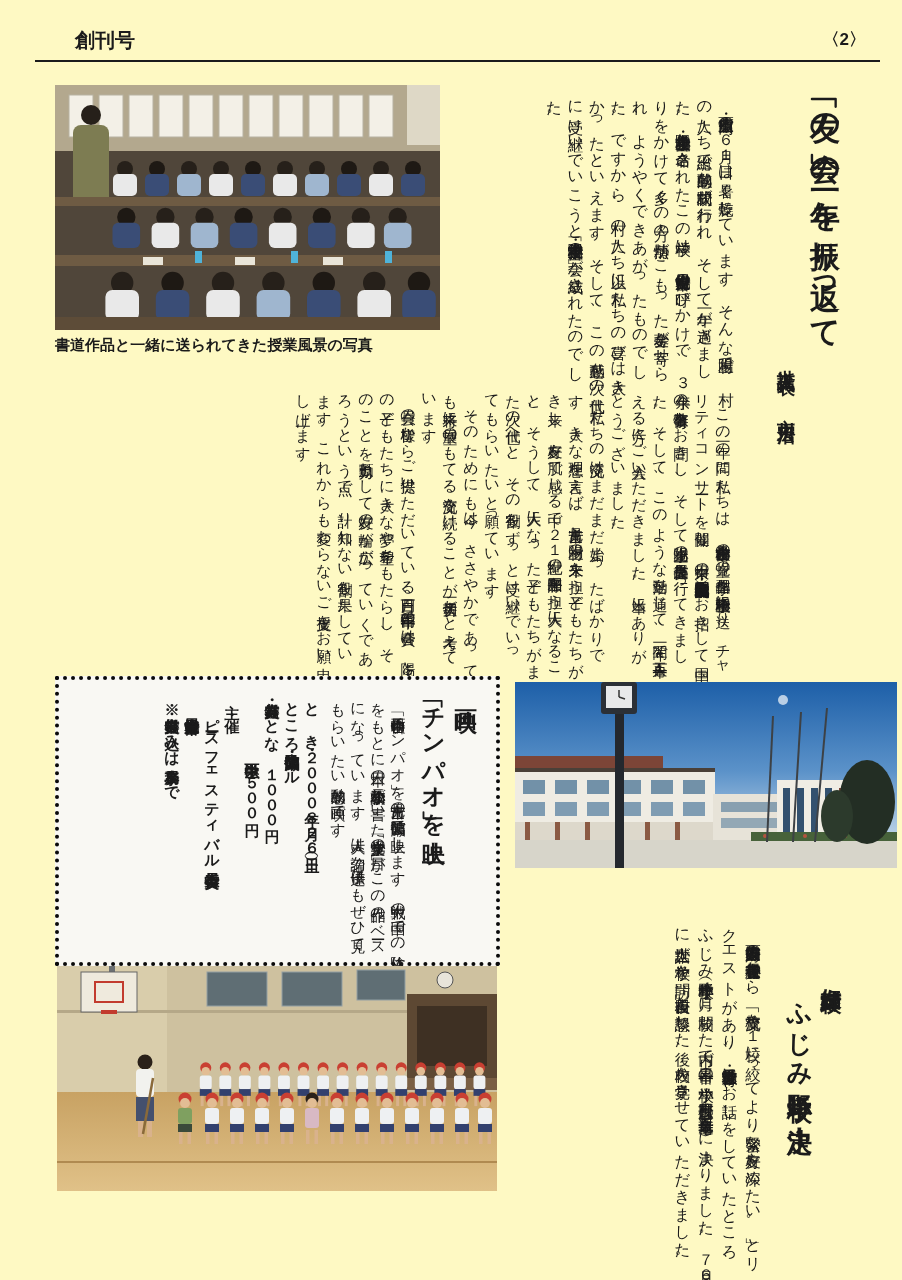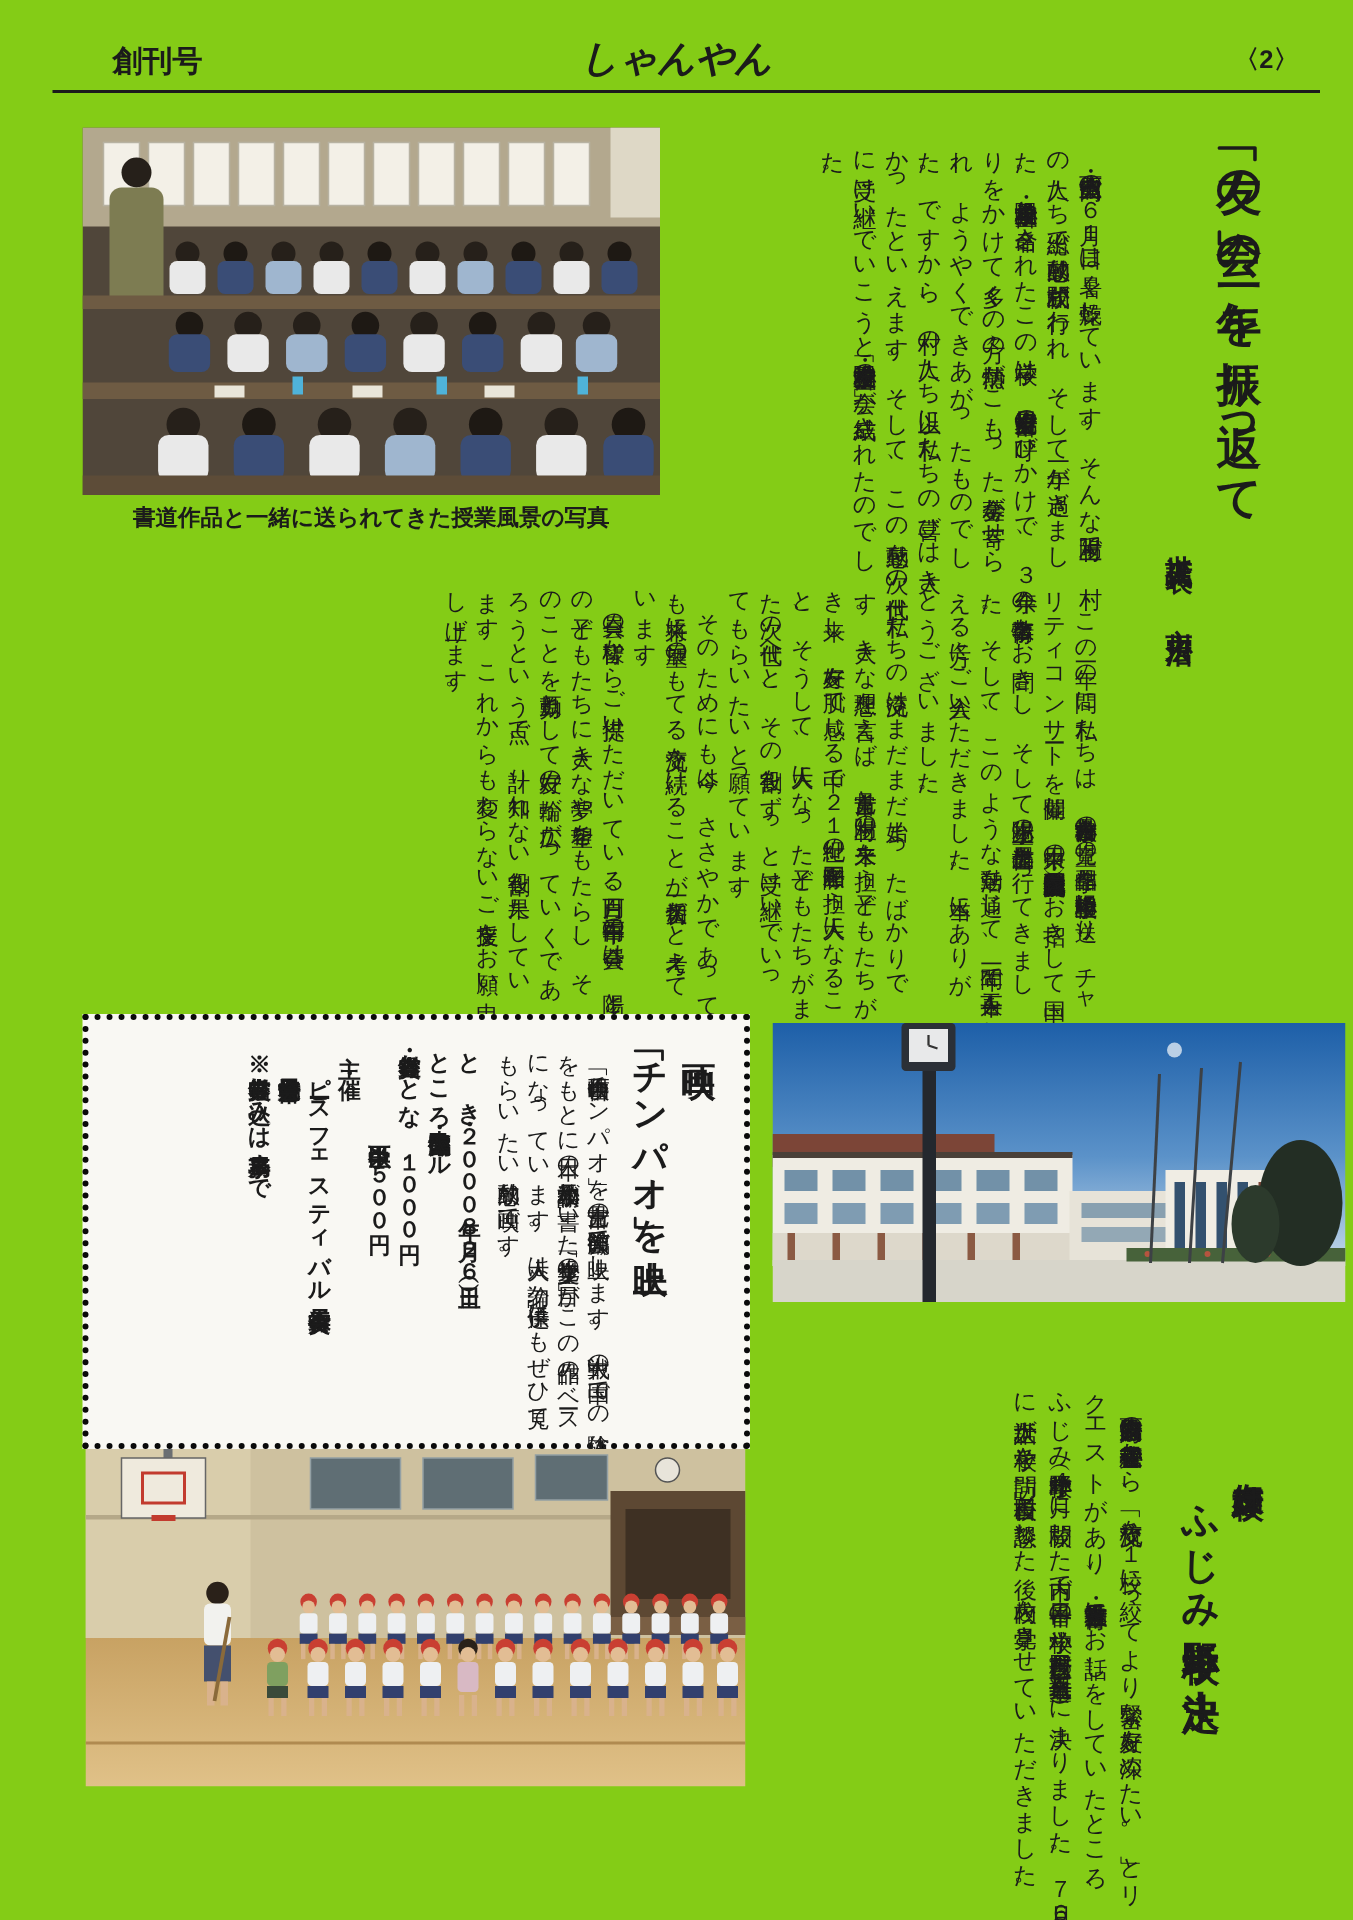--- a/index.html
+++ b/index.html
@@ -1,18 +1,18 @@
 <!DOCTYPE html>
 <html lang="ja"><head>
 <meta charset="utf-8">
 <style>
   html,body{margin:0;padding:0;background:#d8d6d0;}
   .page{
     position:relative;width:902px;height:1280px;margin:0 auto;
-    background:#84cc16;overflow:hidden;
+    background:#fef9c3;overflow:hidden;
     font-family:"Liberation Serif", serif;color:#1b1b1b;
   }
   .v{writing-mode:vertical-rl;text-orientation:mixed;}
   .pre{white-space:pre-line;}
   .gothic{font-family:"Liberation Sans", sans-serif;}
   .serif{font-family:"Liberation Serif", serif;}
 
   
   .hdr-issue{position:absolute;left:75px;top:27px;font-size:20px;font-weight:700;}
   .hdr-title{position:absolute;left:0;right:0;top:22px;text-align:center;font-size:25px;font-weight:700;font-style:italic;}
@@ -20,42 +20,41 @@
   .hdr-rule{position:absolute;left:35px;right:22px;top:60px;border-top:2.5px solid #1b1b1b;}
 
   
   .a1-headline{position:absolute;top:88px;right:57px;height:580px;font-size:30px;font-weight:700;letter-spacing:3px;}
   .a1-byline{position:absolute;top:355px;right:104px;height:310px;font-size:18px;font-weight:700;letter-spacing:2px;}
   .a1-lead{position:absolute;top:90px;right:165px;width:295px;height:302px;font-size:15.5px;line-height:21.5px;}
   .a1-body{position:absolute;top:384px;left:38px;width:695px;height:288px;font-size:15px;line-height:21px;}
 
   
   .photo{position:absolute;display:block;}
-  .caption{position:absolute;text-align:center;font-size:15px;font-weight:700;font-family:"Liberation Sans", sans-serif;}
+  .caption{position:absolute;text-align:left;font-size:15px;font-weight:700;font-family:"Liberation Sans", sans-serif;}
 
   
   .mbox{position:absolute;left:55px;top:676px;width:445px;height:290px;border:4px dotted #0a0a0a;box-sizing:border-box;padding:12px 14px;background:#f9f8f3;}
   .mbox-inner{height:100%;width:100%;writing-mode:vertical-rl;text-orientation:mixed;}
   .mb-title{font-size:23px;line-height:32px;font-weight:700;white-space:pre-line;font-family:"Liberation Sans", sans-serif;}
   .mb-body{font-size:15px;line-height:20px;margin-right:10px;font-family:"Liberation Sans", sans-serif;}
   .mb-details{font-size:15px;line-height:20px;margin-right:6px;font-weight:600;white-space:pre-line;font-family:"Liberation Sans", sans-serif;}
 
   
   .a2-headlines{position:absolute;top:972px;right:57px;height:308px;}
   .a2-h1{font-size:21px;font-weight:700;letter-spacing:1px;font-family:"Liberation Sans", sans-serif;}
   .a2-h2{font-size:25px;font-weight:700;letter-spacing:1px;margin-top:14px;font-family:"Liberation Sans", sans-serif;}
   .a2-body{position:absolute;top:918px;left:528px;width:237px;height:362px;font-size:15.5px;line-height:23.5px;}
 </style>
 </head>
 <body>
 
 <div class="page">
 
   <div class="hdr-issue gothic">創刊号</div>
-  <div class="hdr-title gothic">しゃんやん</div>
   <div class="hdr-page gothic">〈2〉</div>
   <div class="hdr-rule"></div>
 
   <div class="v a1-headline gothic">「友の会」の一年を振り返って</div>
   <div class="v a1-byline gothic">世話人代表　　市川宏治</div>
 
   <div class="v a1-lead serif">　山西省・黄土高原の６月１日は暑く乾燥しています。そんな上陽村で、村の人たち総出で感動的な開校式が行われ、そして一年が過ぎました。富士見・上陽希望小学校と命名されたこの学校は、富士見市日中友好協会の呼びかけで、３年余りをかけて多くの方々の情熱がこもった募金が寄せられ、ようやくできあがったものでした。ですから、村の人たち以上に私たちの喜びは大きかったといえます。そして、この感動を次の世代に受け継いでいこうと「富士見・上陽希望小学校友の会」が結成されたのでした。</div>
 
   <svg class="photo" style="left:55px;top:85px;" width="385" height="245" viewBox="0 0 385 245" role="img">
     <defs>

